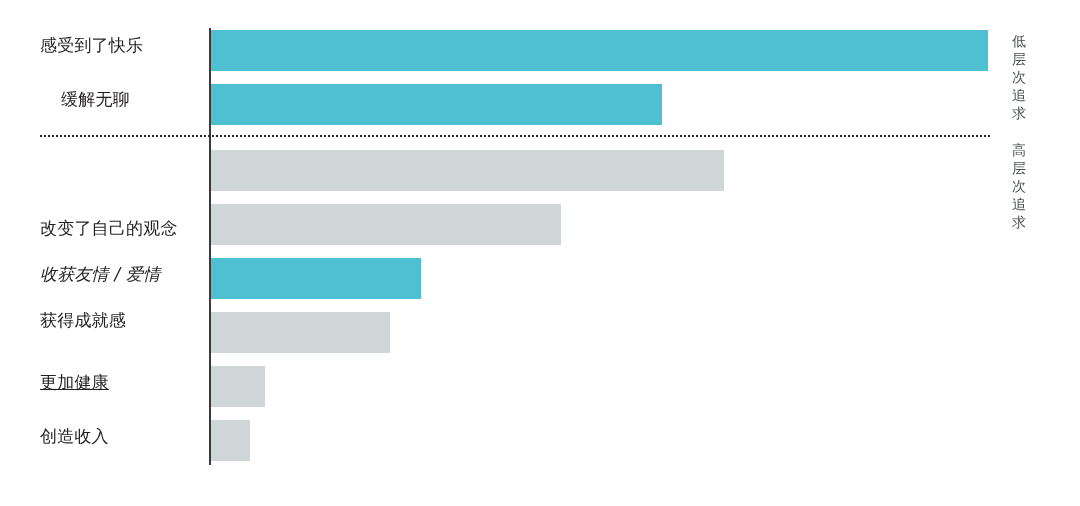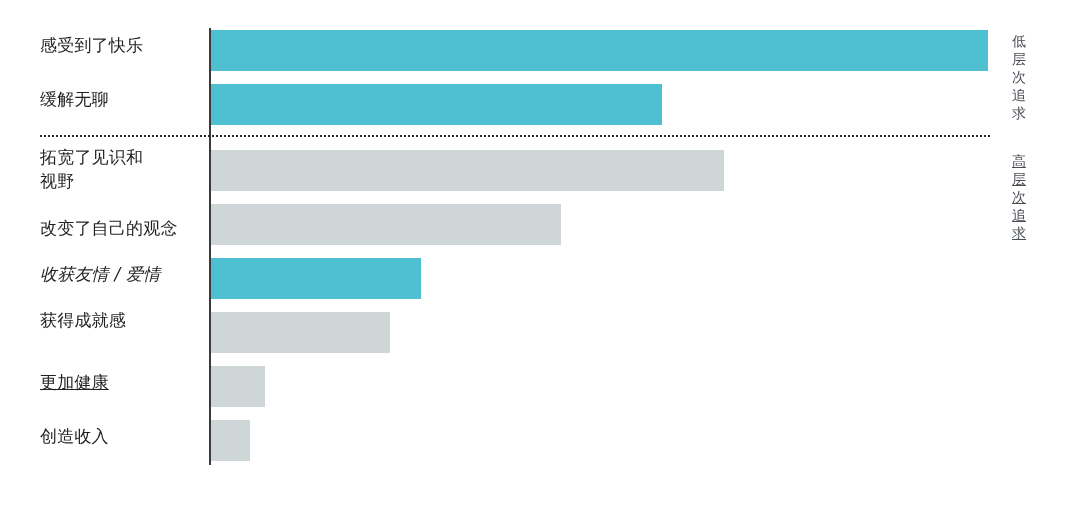--- a/index.html
+++ b/index.html
@@ -70,31 +70,29 @@
     width: 22px;
     color: #4a4f55;
     font-size: 14px;
     line-height: 18px;
     text-align: center;
     letter-spacing: 0px;
     word-break: break-all;
     font-weight: 400;
   }
   #tier-label-low  { top: 32px; }
-  #tier-label-high { top: 152px; text-decoration: underline; }
+  #tier-label-high { top: 141px; }
 </style>
 </head>
 <body>
 
 <div id="chart-root">
 
   <div class="cat-label" style="top:33px;">感受到了快乐</div>
-  <div class="cat-label" style="top:87px;">缓解无聊</div>
-  <div class="cat-label" style="top:145px;">拓宽了见识和
-视野</div>
+  <div class="cat-label" style="top:87px;margin-left:21px;">缓解无聊</div>
   <div class="cat-label" style="top:216px;">改变了自己的观念</div>
   <div class="cat-label" style="top:262px;font-style:italic;">收获友情 / 爱情</div>
   <div class="cat-label" style="top:308px;">获得成就感</div>
   <div class="cat-label" style="top:370px;text-decoration:underline;">更加健康</div>
   <div class="cat-label" style="top:424px;">创造收入</div>
 
   <div id="value-axis"></div>
 
   <div class="bar teal" style="top: 30px; width: 777px; background: rgb(79, 192, 210);"></div>
   <div class="bar teal" style="top: 84px; width: 450.66px; background: rgb(79, 192, 210);"></div>

